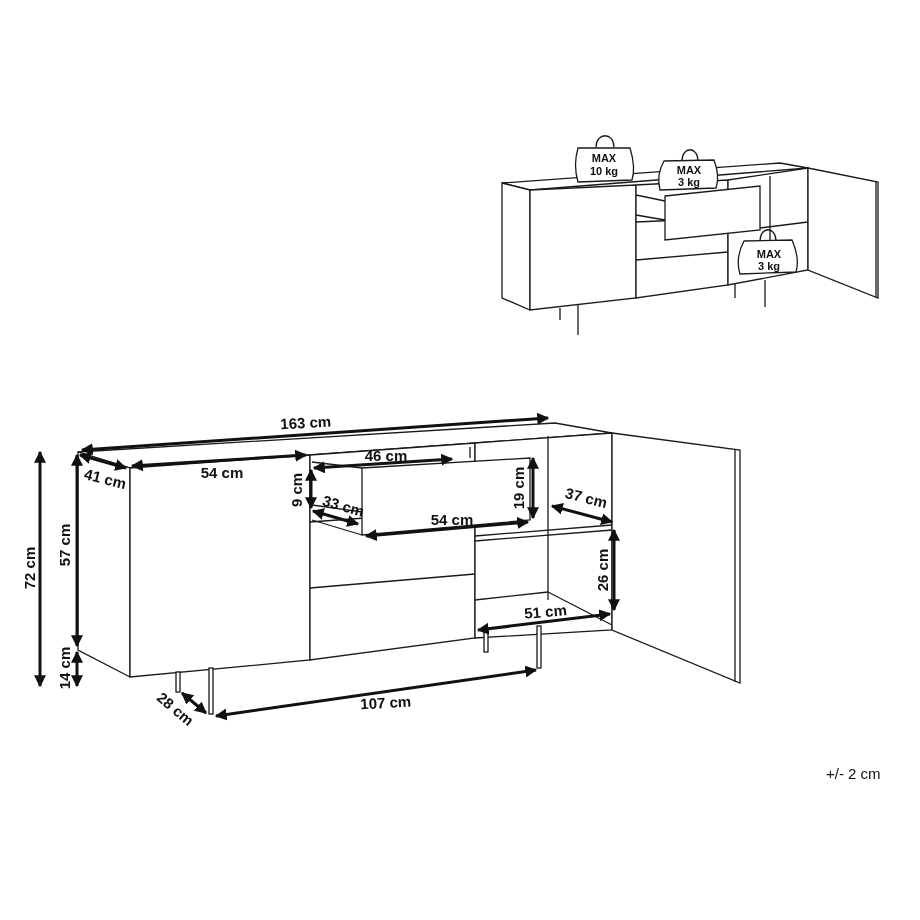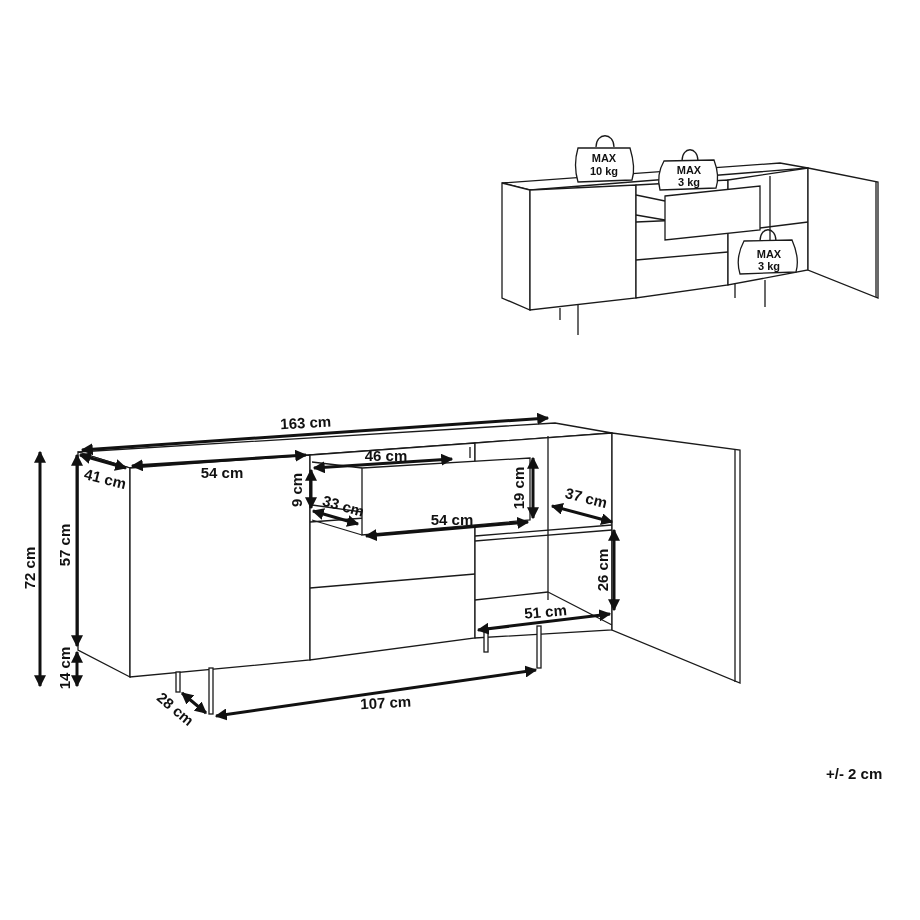--- a/index.html
+++ b/index.html
@@ -6,21 +6,21 @@
   body { width: 920px; height: 920px; position: relative; overflow: hidden;
          font-family: "Liberation Sans", "DejaVu Sans", sans-serif; }
   svg { position: absolute; left: 0; top: 0; }
   .ln { stroke: #1a1a1a; stroke-width: 1.3; fill: none; }
   .lnw { stroke: #1a1a1a; stroke-width: 1.3; fill: #ffffff; }
   .dim { stroke: #111; stroke-width: 3; fill: none; }
   .lbl { font-weight: bold; font-size: 15px; fill: #111;
          font-family: "Liberation Sans", "DejaVu Sans", sans-serif; }
   .wt { font-weight: bold; font-size: 11px; fill: #111;
         font-family: "Liberation Sans", "DejaVu Sans", sans-serif; }
-  .tol { position: absolute; left: 826px; top: 765px; font-weight: bold; font-size: 15px; color: #111; }
+  .tol { position: absolute; left: 826px; top: 765px; font-weight: normal; font-size: 15px; color: #111; }
 </style>
 </head>
 <body>
 
 <svg width="920" height="920" viewBox="0 0 920 920">
   <defs>
     <marker id="ah" viewBox="0 0 10 10" refX="9" refY="5" markerWidth="4" markerHeight="4" orient="auto-start-reverse">
       <path d="M0,0 L10,5 L0,10 z" fill="#111"></path>
     </marker>
   </defs>

